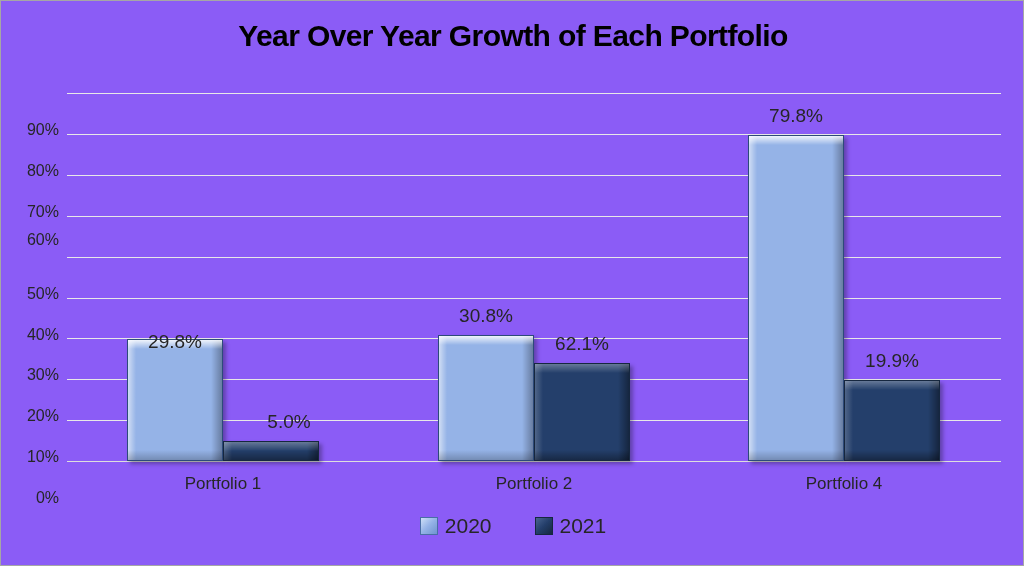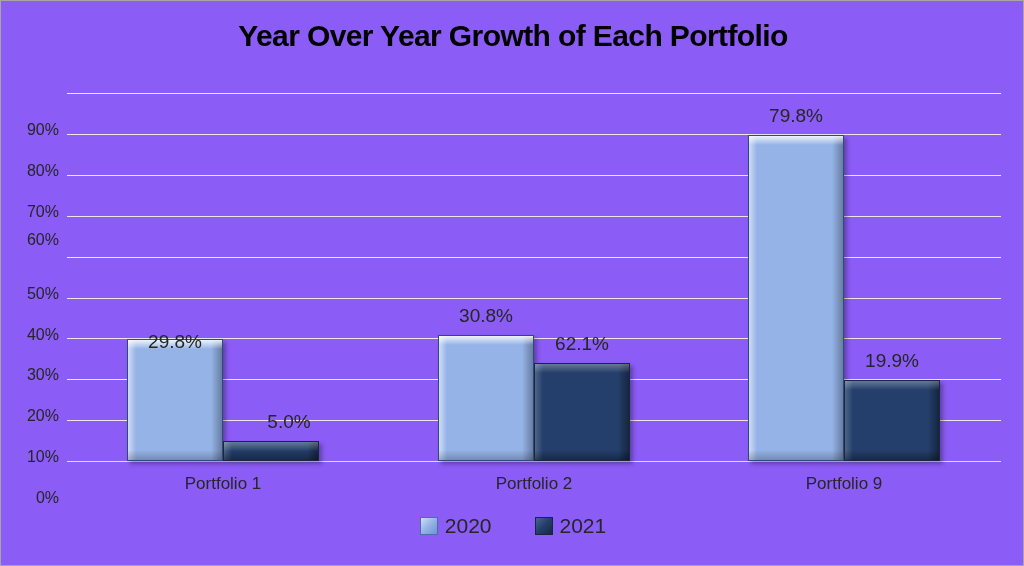--- a/index.html
+++ b/index.html
@@ -217,21 +217,21 @@
     <div class="datalabel" id="lbl-p1-2020" style="left: 108px; top: 216.151px; margin-top: 22px;">29.8%</div>
     <div class="datalabel" id="lbl-p1-2021" style="left: 204px; top: 317.556px; margin-left: 18px;">5.0%</div>
     <div class="datalabel" id="lbl-p2-2020" style="left: 419px; top: 212.062px;">30.8%</div>
     <div class="datalabel" id="lbl-p2-2021" style="left: 515px; top: 240.276px;">62.1%</div>
     <div class="datalabel" id="lbl-p3-2020" style="left: 729px; top: 11.7067px;">79.8%</div>
     <div class="datalabel" id="lbl-p3-2021" style="left: 825px; top: 256.631px;">19.9%</div>
   </div>
 
   <div class="catlabel" style="left:222px">Portfolio 1</div>
   <div class="catlabel" style="left:533px">Portfolio 2</div>
-  <div class="catlabel" style="left:843px">Portfolio 9</div>
+  <div class="catlabel" style="left:843px">Portfolio 4</div>
 
   <div id="legend">
     <div class="legend-entry">
       <span class="legend-swatch light"></span>
       <span class="legend-text">2020</span>
     </div>
     <div class="legend-entry">
       <span class="legend-swatch dark"></span>
       <span class="legend-text">2021</span>
     </div>

